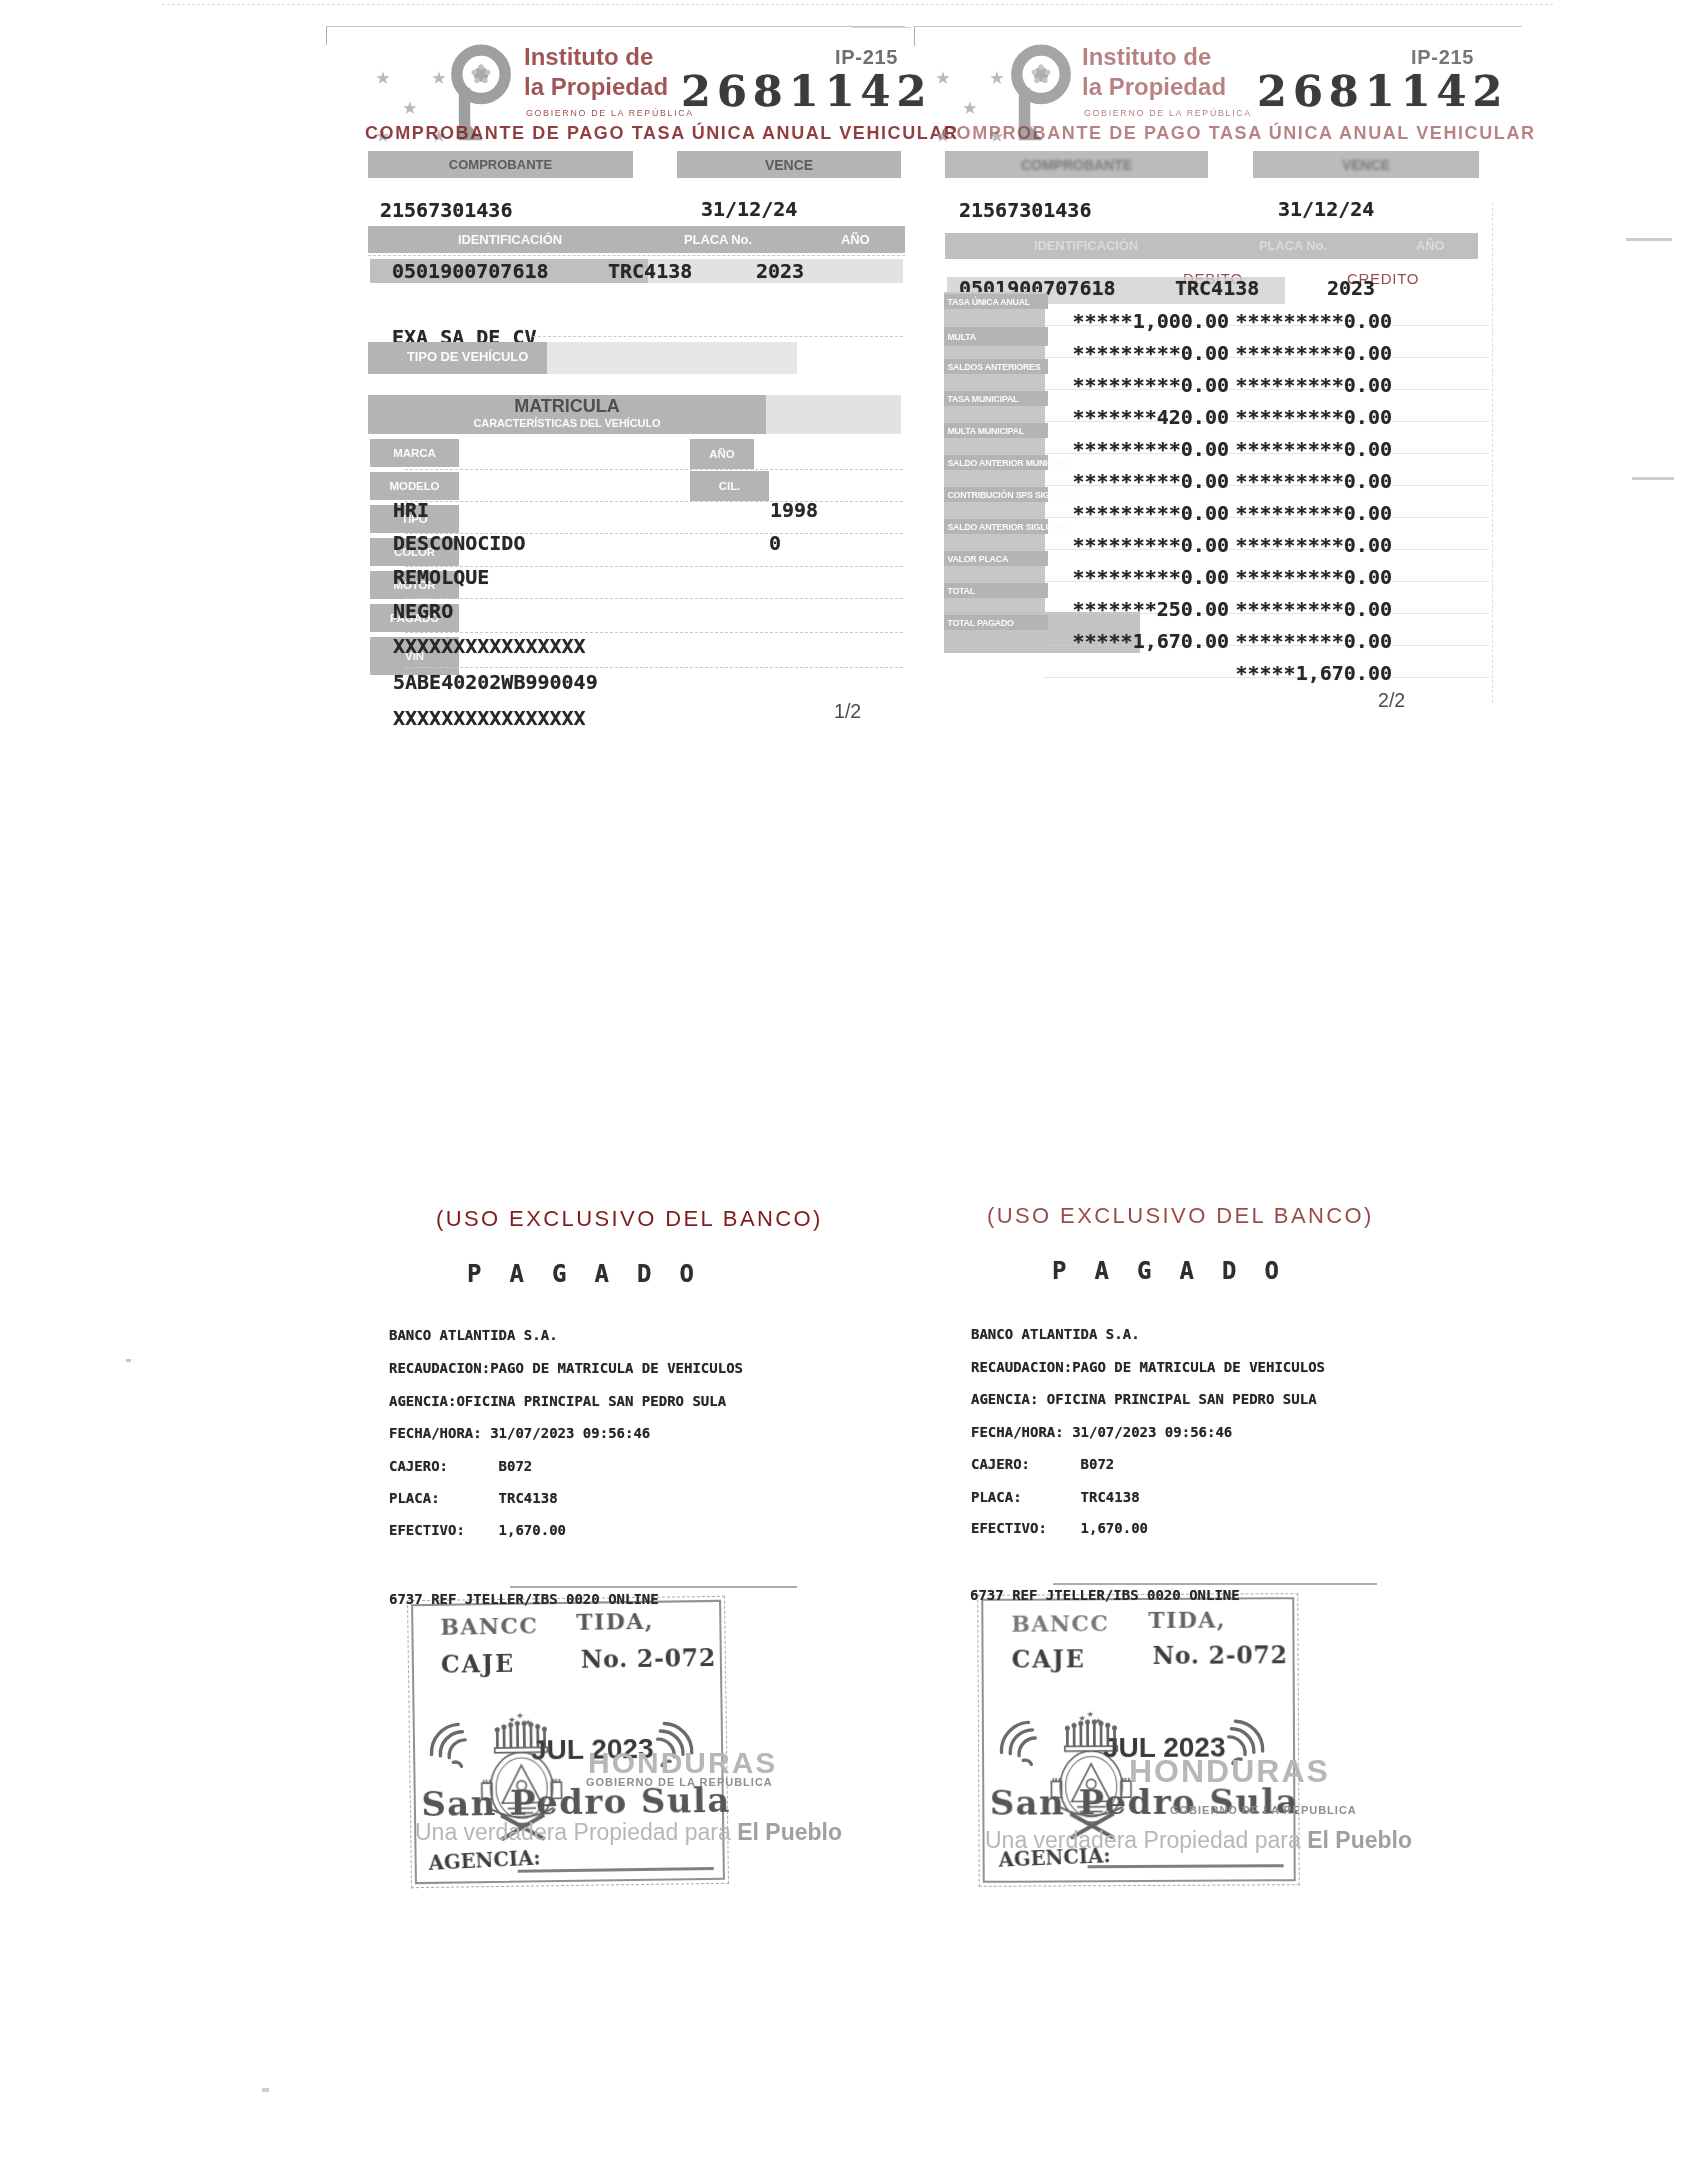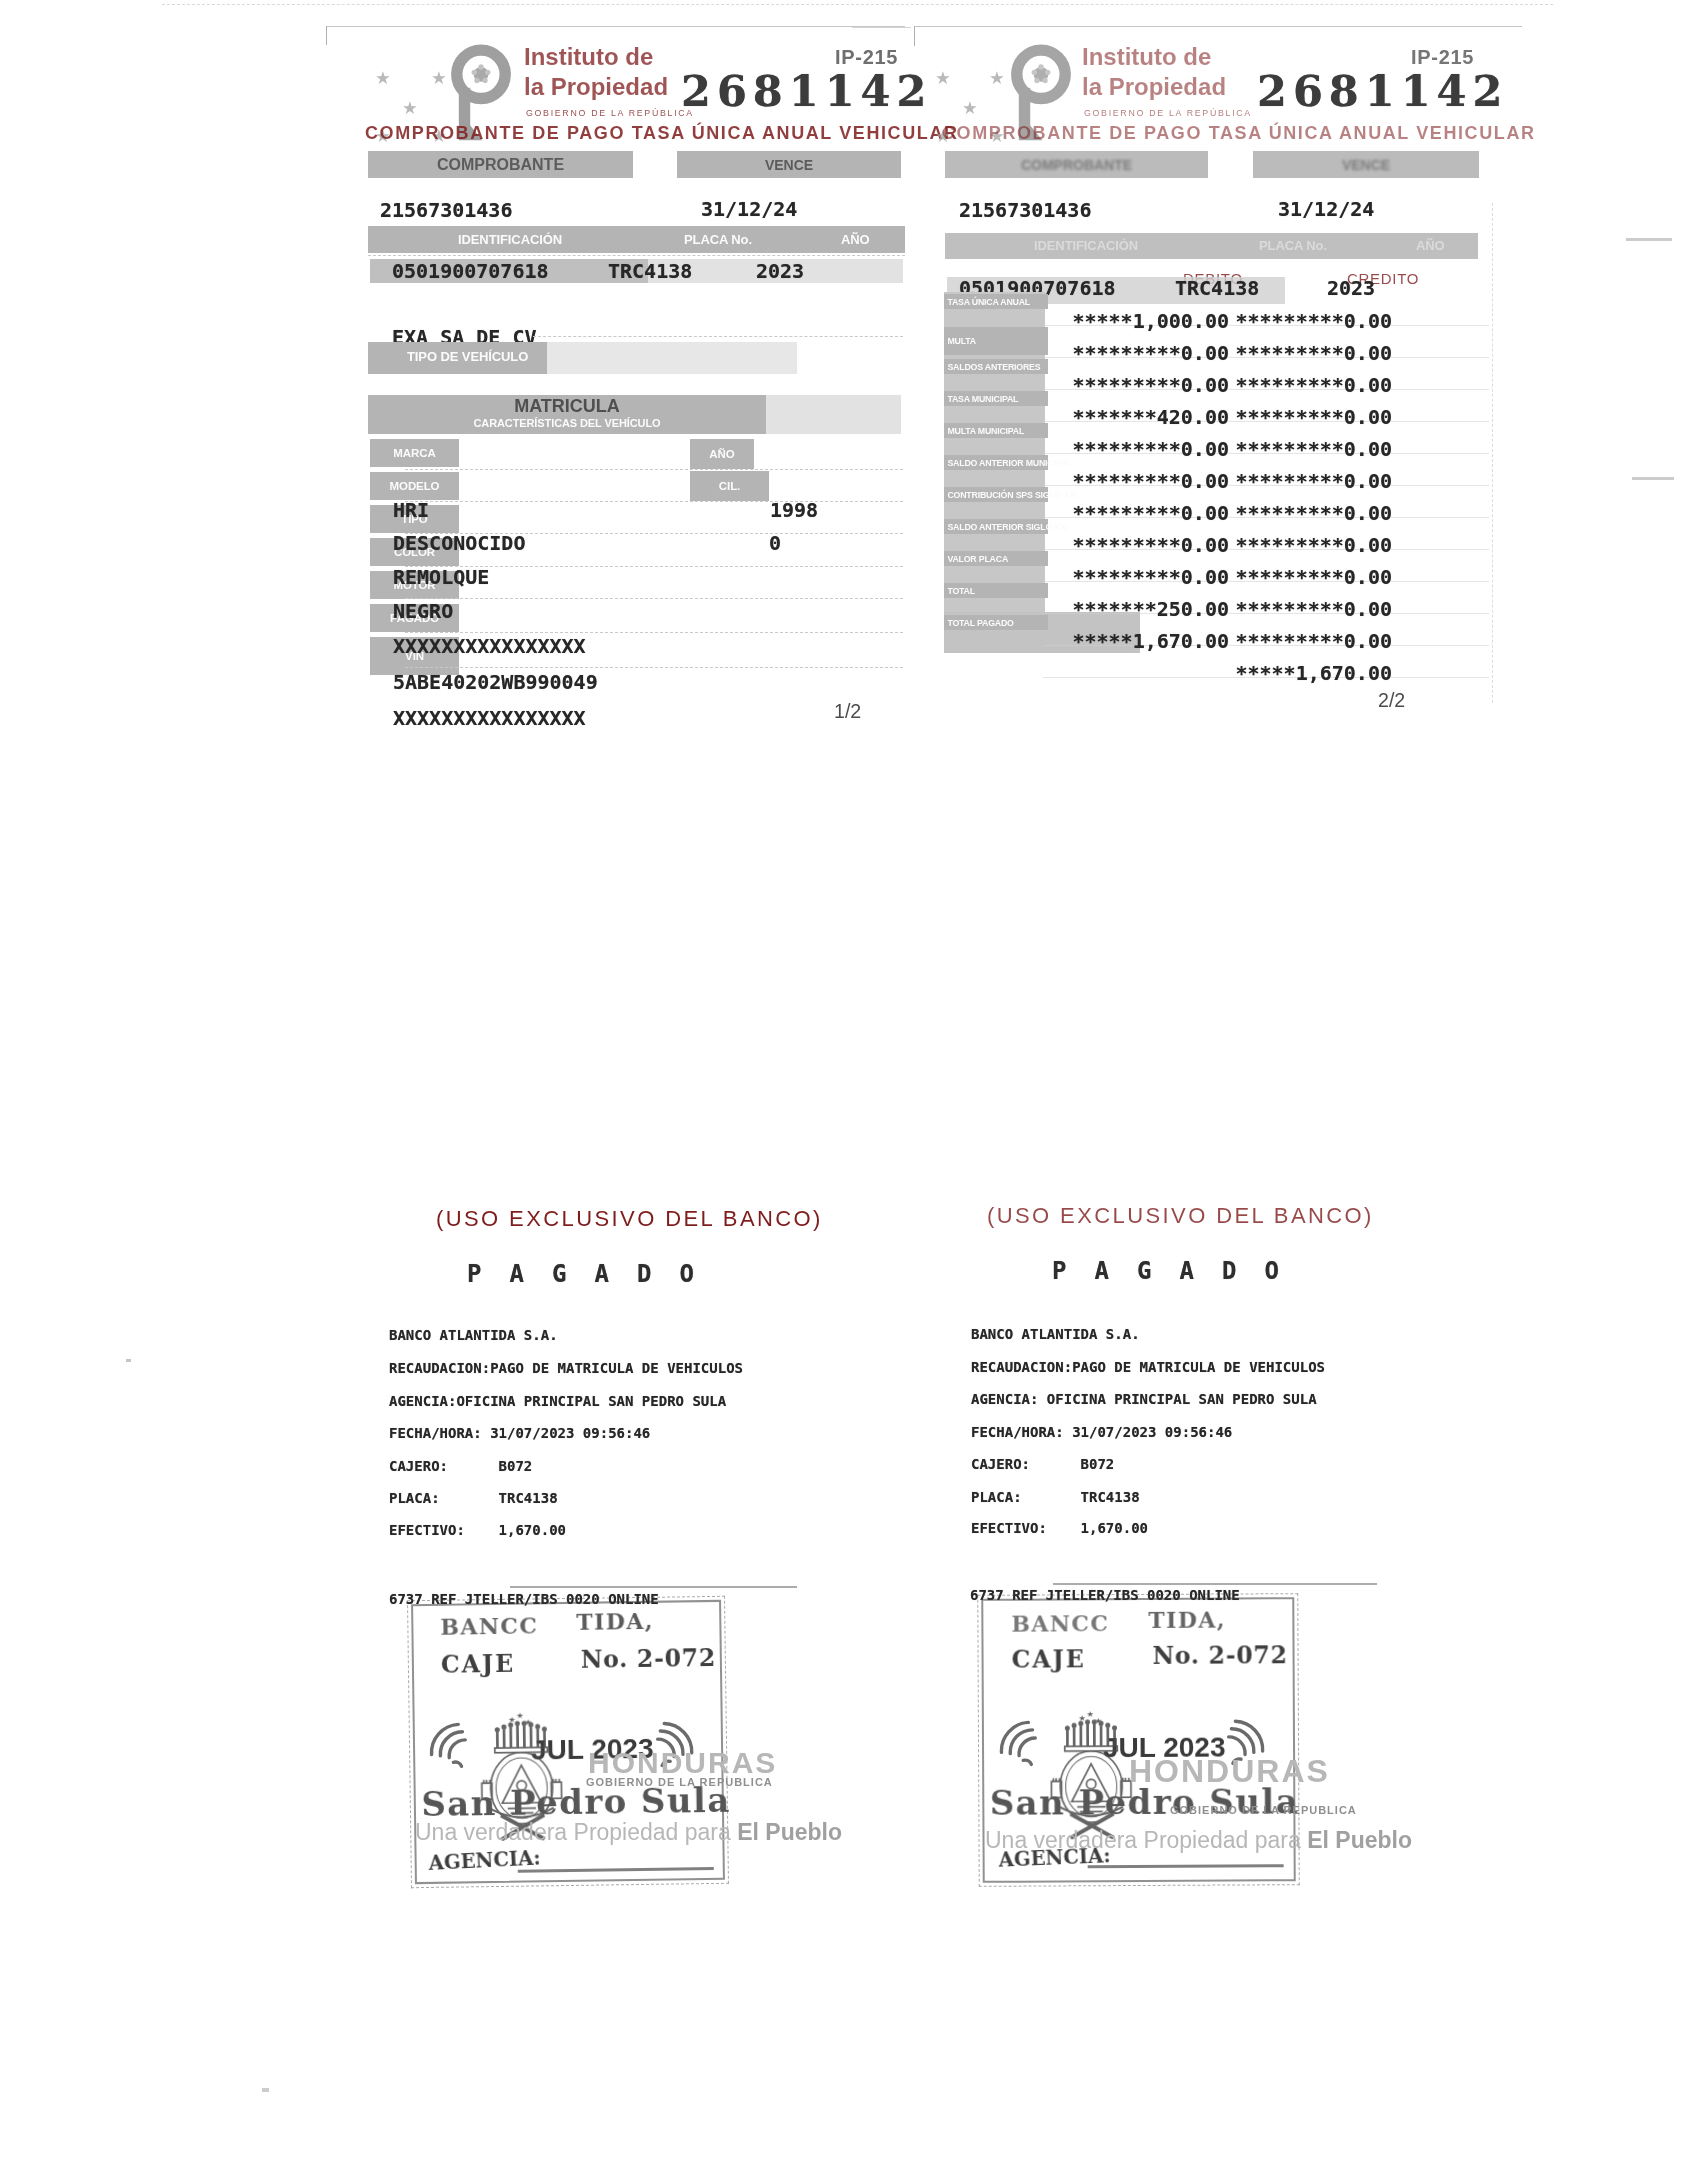--- a/index.html
+++ b/index.html
@@ -115,21 +115,21 @@
         <use href="#pin"></use>
       </svg>
     <div class="abs graytxt" style="left:524px;top:43px;font-size:24px;font-weight:bold;opacity:.75;filter:blur(0.3px);">Instituto de</div>
     <div class="abs graytxt" style="left:524px;top:73px;font-size:24px;font-weight:bold;opacity:.75;filter:blur(0.3px);">la Propiedad</div>
     <div class="abs graytxt" style="left:526px;top:108px;font-size:8.8px;letter-spacing:1.7px;opacity:.8;filter:blur(0.4px);">GOBIERNO DE LA REPÚBLICA</div>
     <div class="abs" style="left:835px;top:46px;font-size:20px;font-weight:bold;color:#6f6f6f;letter-spacing:0.7px;">IP-215</div>
     <div class="abs serifbig" style="left:681px;top:66px;font-size:43px;letter-spacing:6px;text-shadow:0 0 0.7px #555;">2681142</div>
     <div class="abs graytxt" style="left:365px;top:123px;font-size:18px;letter-spacing:1.6px;font-weight:bold;opacity:.85;filter:blur(0.5px);">COMPROBANTE DE PAGO TASA ÚNICA ANUAL VEHICULAR</div>
 
     <div class="abs band" style="left:368px;top:151px;width:265px;height:27px;display:flex;align-items:center;justify-content:center;">
-      <span class="blurdark" style="font-size:16px;">COMPROBANTE</span>
+      <span class="blurdark" style="font-size:13px;">COMPROBANTE</span>
     </div>
     <div class="abs band" style="left:677px;top:151px;width:224px;height:27px;display:flex;align-items:center;justify-content:center;">
       <span class="blurdark" style="font-size:14px;">VENCE</span>
     </div>
     <div class="abs mono m30" style="left:380px;top:200px;">21567301436</div>
     <div class="abs mono m30" style="left:701px;top:199px;">31/12/24</div>
 
     <div class="abs band" style="left:368px;top:226px;width:537px;height:27px;">
       <span class="abs bandlabel" style="left:90px;top:6px;font-size:13px;filter:blur(0.3px);">IDENTIFICACIÓN</span>
       <span class="abs bandlabel" style="left:316px;top:6px;font-size:13px;filter:blur(0.3px);">PLACA No.</span>
@@ -218,21 +218,21 @@
     <span class="abs graytxt" style="left:1183px;top:270px;font-size:15px;letter-spacing:0.7px;opacity:.8;">DEBITO</span>
     <span class="abs graytxt" style="left:1347px;top:270px;font-size:15px;letter-spacing:0.7px;opacity:.8;">CREDITO</span>
     <div class="abs bandlight" style="left:947px;top:277px;width:338px;height:27px;opacity:.8;"></div>
     <div class="abs mono m30" style="left:959px;top:278px;">0501900707618</div>
     <div class="abs mono m30" style="left:1175px;top:278px;">TRC4138</div>
     <div class="abs mono m30" style="left:1327px;top:278px;">2023</div>
 
     <div class="abs" style="left:944px;top:292px;width:101px;height:359px;background:#c7c7c7;"></div>
     <div class="abs" style="left:944px;top:612px;width:196px;height:41px;background:#c3c3c3;"></div>
     <div class="abs band alabel bandlabel" style="left:944px;top:294px;width:101px;height:15px;">TASA ÚNICA ANUAL</div>
-    <div class="abs band alabel bandlabel" style="left:944px;top:327px;width:101px;height:28px;">MULTA</div>
+    <div class="abs band alabel bandlabel" style="left:944px;top:327px;width:101px;height:19px;">MULTA</div>
     <div class="abs band alabel bandlabel" style="left:944px;top:359px;width:101px;height:15px;">SALDOS ANTERIORES</div>
     <div class="abs band alabel bandlabel" style="left:944px;top:391px;width:101px;height:15px;">TASA MUNICIPAL</div>
     <div class="abs band alabel bandlabel" style="left:944px;top:423px;width:101px;height:15px;">MULTA MUNICIPAL</div>
     <div class="abs band alabel bandlabel" style="left:944px;top:455px;width:101px;height:15px;">SALDO ANTERIOR MUNICIPAL</div>
     <div class="abs band alabel bandlabel" style="left:944px;top:487px;width:101px;height:15px;">CONTRIBUCIÓN SPS SIGLO XXI</div>
     <div class="abs band alabel bandlabel" style="left:944px;top:519px;width:101px;height:15px;">SALDO ANTERIOR SIGLO XXI</div>
     <div class="abs band alabel bandlabel" style="left:944px;top:551px;width:101px;height:15px;">VALOR PLACA</div>
     <div class="abs band alabel bandlabel" style="left:944px;top:583px;width:101px;height:15px;">TOTAL</div>
     <div class="abs band alabel bandlabel" style="left:944px;top:615px;width:101px;height:15px;">TOTAL PAGADO</div>
 

